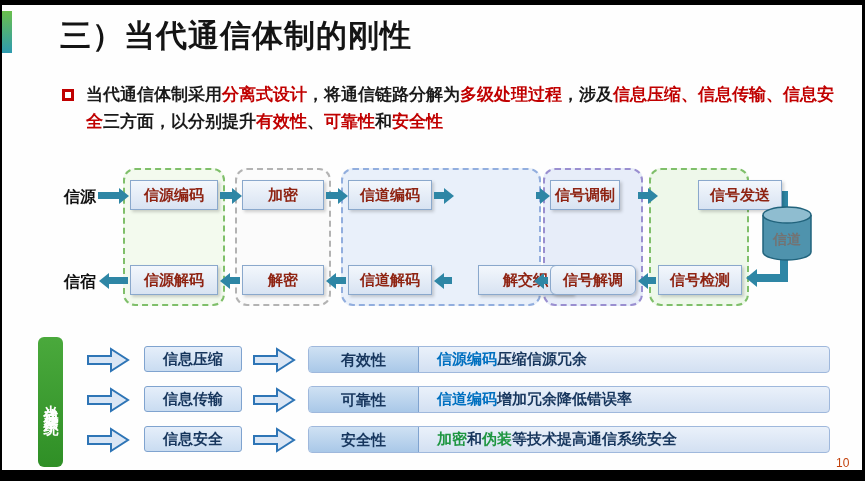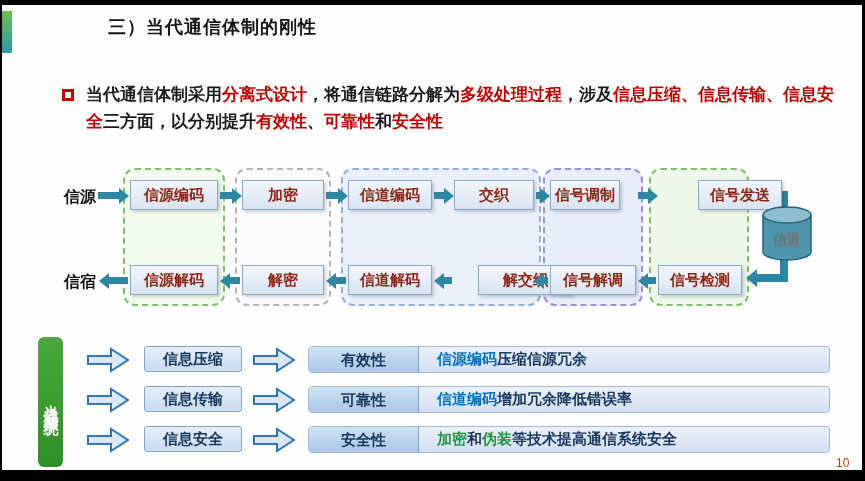--- a/index.html
+++ b/index.html
@@ -6,22 +6,22 @@
   body { font-family:"Liberation Sans","DejaVu Sans",sans-serif; }
   .frame { position:relative; width:865px; height:481px; background:#000; overflow:hidden; }
   .slide { position:absolute; left:2px; top:5px; width:860px; height:465px; background:#fefefe; }
 
   
   .strip { position:absolute; background:#000; z-index:50; }
 
   
   .accent-bar { position:absolute; left:0; top:6px; width:10px; height:42px;
     background:linear-gradient(180deg,#6abf4b,#2e9bb0); }
-  .title { position:absolute; left:58px; top:10px; font-size:18px; font-weight:bold;
-    color:#141414; letter-spacing:1px;margin-left:48px; }
+  .title { position:absolute; left:58px; top:10px; font-size:31px; font-weight:bold;
+    color:#141414; letter-spacing:1px; }
 
   
   .bullet-square { position:absolute; left:60px; top:84px; width:12px; height:12px;
     border:3px solid #c00000; }
   .intro { position:absolute; left:84px; top:76px; width:754px; font-size:17px;
     font-weight:bold; line-height:27px; color:#1a1a1a; }
   .red { color:#c00000; }
   .hl-blue { color:#0070c0; }
   .hl-green { color:#1e9641; }
 
@@ -93,29 +93,28 @@
     <div class="group g-blue" style="left:339px; width:200px;"></div>
     <div class="group g-violet" style="left:541px; width:100px;"></div>
     <div class="group g-green2" style="left:647px; width:100px;"></div>
 
     <div class="flow-label" style="left:62px; top:182px;">信源</div>
     <div class="flow-label" style="left:62px; top:267px;">信宿</div>
 
     <div class="flow-box" style="left:128px; top:175px; width:88px;">信源编码</div>
     <div class="flow-box" style="left:240px; top:175px; width:82px;">加密</div>
     <div class="flow-box" style="left:346px; top:175px; width:84px;">信道编码</div>
-    <div class="flow-box" style="left:452px; top:175px; width:80px;">交织</div>
     <div class="flow-box" style="left:548px; top:175px; width:70px;">信号调制</div>
     <div class="flow-box" style="left:656px; top:175px; width:84px;margin-left:40px;">信号发送</div>
 
     <div class="flow-box" style="left:128px; top:260px; width:88px;">信源解码</div>
     <div class="flow-box" style="left:240px; top:260px; width:82px;">解密</div>
     <div class="flow-box" style="left:346px; top:260px; width:84px;">信道解码</div>
     <div class="flow-box" style="left:476px; top:260px; width:95px;">解交织</div>
-    <div class="flow-box" style="left:548px; top:260px; width:86px;">信号解调</div>
+    <div class="flow-box" style="left:548px; top:260px; width:86px;border-radius:6px;">信号解调</div>
     <div class="flow-box" style="left:656px; top:260px; width:84px;">信号检测</div>
 
     <div class="arr" style="left:96px;  top:187px; width:21px;"></div>
     <div class="arr" style="left:218px; top:187px; width:12px;"></div>
     <div class="arr" style="left:324px; top:187px; width:12px;"></div>
     <div class="arr" style="left:432px; top:187px; width:10px;"></div>
     <div class="arr" style="left:534px; top:187px; width:4px;"></div>
     <div class="arr" style="left:636px; top:187px; width:10px;"></div>
 
     <div class="arr arrL" style="left:107px; top:272px; width:19px;"></div>

